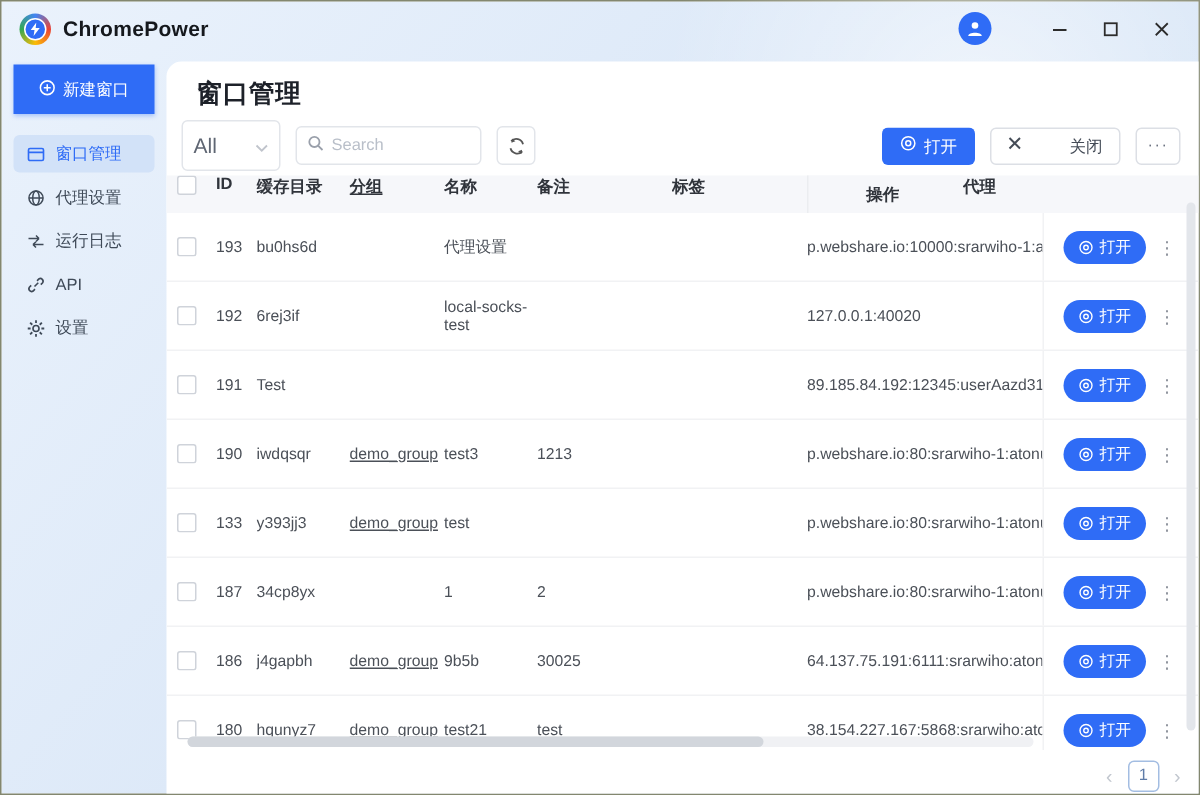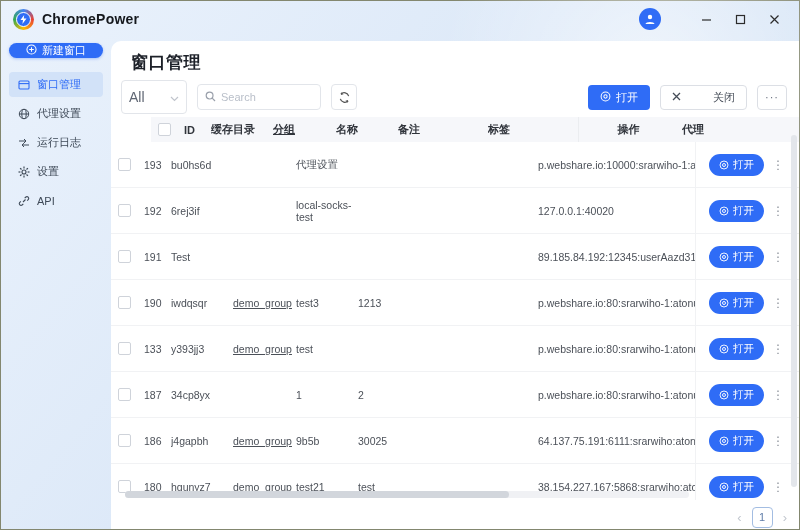--- a/index.html
+++ b/index.html
@@ -18,21 +18,21 @@
          border:1.5px solid #fff;}
   .app-title{ font-size:14px; font-weight:bold; color:#15181d; margin-left:8px; letter-spacing:.2px;}
   .tb-right{ margin-left:auto; display:flex; align-items:center; gap:14px;}
   .avatar{ width:22px;height:22px;border-radius:50%;background:#2f6cf6;display:flex;align-items:center;justify-content:center;}
   .winbtns{ display:flex; align-items:center; gap:8px; margin-left:18px;}
   .winbtn{ width:26px;height:24px;display:flex;align-items:center;justify-content:center;color:#2c2c2c;font-size:12px;cursor:pointer;}
   .winbtn svg{display:block;}
 
   
   .sidebar{ position:absolute; left:0; top:36px; width:110px; bottom:0; padding:6px 8px; z-index:2;}
-  .new-win-btn{ width:94px; height:15px; background:#2f6cf6; border-radius:12px; color:#fff; font-size:11px;
+  .new-win-btn{ width:94px; height:33px; background:#2f6cf6; border-radius:0; color:#fff; font-size:11px;
       display:flex; align-items:center; justify-content:center; gap:5px; cursor:pointer; box-shadow:0 1px 3px rgba(47,108,246,.35);}
   .side-menu{ margin-top:14px; display:flex; flex-direction:column; gap:4px;}
   .side-item{ height:25px; border-radius:4px; display:flex; align-items:center; gap:7px; padding:0 9px;
       font-size:11px; color:#3f4a58; cursor:pointer;}
   .side-item.active{ background:#d2e2f8; color:#2f6cf6;}
   .side-item .ic{ display:flex; align-items:center;}
 
   
   .panel{ position:absolute; left:110px; top:40px; right:0; bottom:0; background:#fff;
           border-top-left-radius:10px; z-index:2; overflow:hidden;}
@@ -49,22 +49,22 @@
   .iconbtn{ width:26px; height:26px; border:1px solid #e2e5ea; border-radius:4px; background:#fff;
       display:flex; align-items:center; justify-content:center; cursor:pointer; color:#555;}
   .toolbar .spacer{ flex:1;}
   .btn{ height:25px; border-radius:4px; font-size:11px; display:flex; align-items:center; gap:5px;
       padding:0 11px; cursor:pointer; border:1px solid transparent;}
   .btn.primary{ background:#2f6cf6; color:#fff;}
   .btn.plain{ background:#fff; color:#454c57; border-color:#dcdfe5;gap:32px;}
   .btn.more{ padding:0 7px; background:#fff; color:#6b7280; border-color:#dcdfe5; letter-spacing:1px;}
 
   
-  .thead{ margin-top:7px; display:flex; height:25px; background:#f6f7fa; align-items:center; font-size:11px;
-      font-weight:bold; color:#30343b;margin-left:40px;}
+  .thead{ margin-top:7px; display:flex; height:25px; background:#f6f7fa; align-items:flex-start; font-size:11px;
+      font-weight:bold; color:#30343b;}
   .cell{ padding-right:4px; overflow:hidden;}
   .c-check{ width:24px; display:flex; justify-content:flex-end;}
   .c-id{ width:36px; padding-left:9px;}
   .c-cache{ width:62px;}
   .c-group{ width:63px; word-break:break-all;text-decoration:underline;}
   .c-name{ width:62px; word-break:break-word;}
   .c-remark{ width:90px;}
   .c-tag{ width:90px;}
   .c-proxy{ flex:1; white-space:nowrap;}
   .c-action{ width:104px; display:flex; align-items:center; justify-content:center; gap:8px; align-self:stretch;}
@@ -163,44 +163,44 @@
           <svg width="12" height="12" viewBox="0 0 12 12">
               <path d="M1 4 H8 M8 4 L6 2 M8 4 L6 6" fill="none" stroke="currentColor" stroke-width="1"></path>
               <path d="M11 8 H4 M4 8 L6 6.2 M4 8 L6 10" fill="none" stroke="currentColor" stroke-width="1"></path>
             </svg>
         </span>
         <span>运行日志</span>
       </div>
       <div class="side-item">
         <span class="ic">
           <svg width="12" height="12" viewBox="0 0 12 12">
+              <path d="M5 7 L7.5 4.5" stroke="currentColor" stroke-width="1.1"></path>
+              <path d="M6.7 3.2 l1.2-1.2 a1.8 1.8 0 0 1 2.5 2.5 L9.2 5.7" fill="none" stroke="currentColor" stroke-width="1.1"></path>
+              <path d="M5.3 8.8 L4.1 10 a1.8 1.8 0 0 1-2.5-2.5 l1.2-1.2" fill="none" stroke="currentColor" stroke-width="1.1"></path>
+            </svg>
+        </span>
+        <span>API</span>
+      </div>
+      <div class="side-item">
+        <span class="ic">
+          <svg width="12" height="12" viewBox="0 0 12 12">
               <circle cx="6" cy="6" r="2" fill="none" stroke="currentColor" stroke-width="1.1"></circle>
               <g stroke="currentColor" stroke-width="1.2">
                 <line x1="6" y1="0.5" x2="6" y2="2.4"></line>
                 <line x1="6" y1="9.6" x2="6" y2="11.5"></line>
                 <line x1="0.5" y1="6" x2="2.4" y2="6"></line>
                 <line x1="9.6" y1="6" x2="11.5" y2="6"></line>
                 <line x1="2.1" y1="2.1" x2="3.5" y2="3.5"></line>
                 <line x1="8.5" y1="8.5" x2="9.9" y2="9.9"></line>
                 <line x1="9.9" y1="2.1" x2="8.5" y2="3.5"></line>
                 <line x1="3.5" y1="8.5" x2="2.1" y2="9.9"></line>
               </g>
             </svg>
         </span>
         <span>设置</span>
-      </div>
-      <div class="side-item">
-        <span class="ic">
-          <svg width="12" height="12" viewBox="0 0 12 12">
-              <path d="M5 7 L7.5 4.5" stroke="currentColor" stroke-width="1.1"></path>
-              <path d="M6.7 3.2 l1.2-1.2 a1.8 1.8 0 0 1 2.5 2.5 L9.2 5.7" fill="none" stroke="currentColor" stroke-width="1.1"></path>
-              <path d="M5.3 8.8 L4.1 10 a1.8 1.8 0 0 1-2.5-2.5 l1.2-1.2" fill="none" stroke="currentColor" stroke-width="1.1"></path>
-            </svg>
-        </span>
-        <span>API</span>
       </div>
     </div>
   </div>
 
   <div class="panel">
     <div class="page-title">窗口管理</div>
 
     <div class="toolbar">
       <div class="select">
         <span>All</span>

